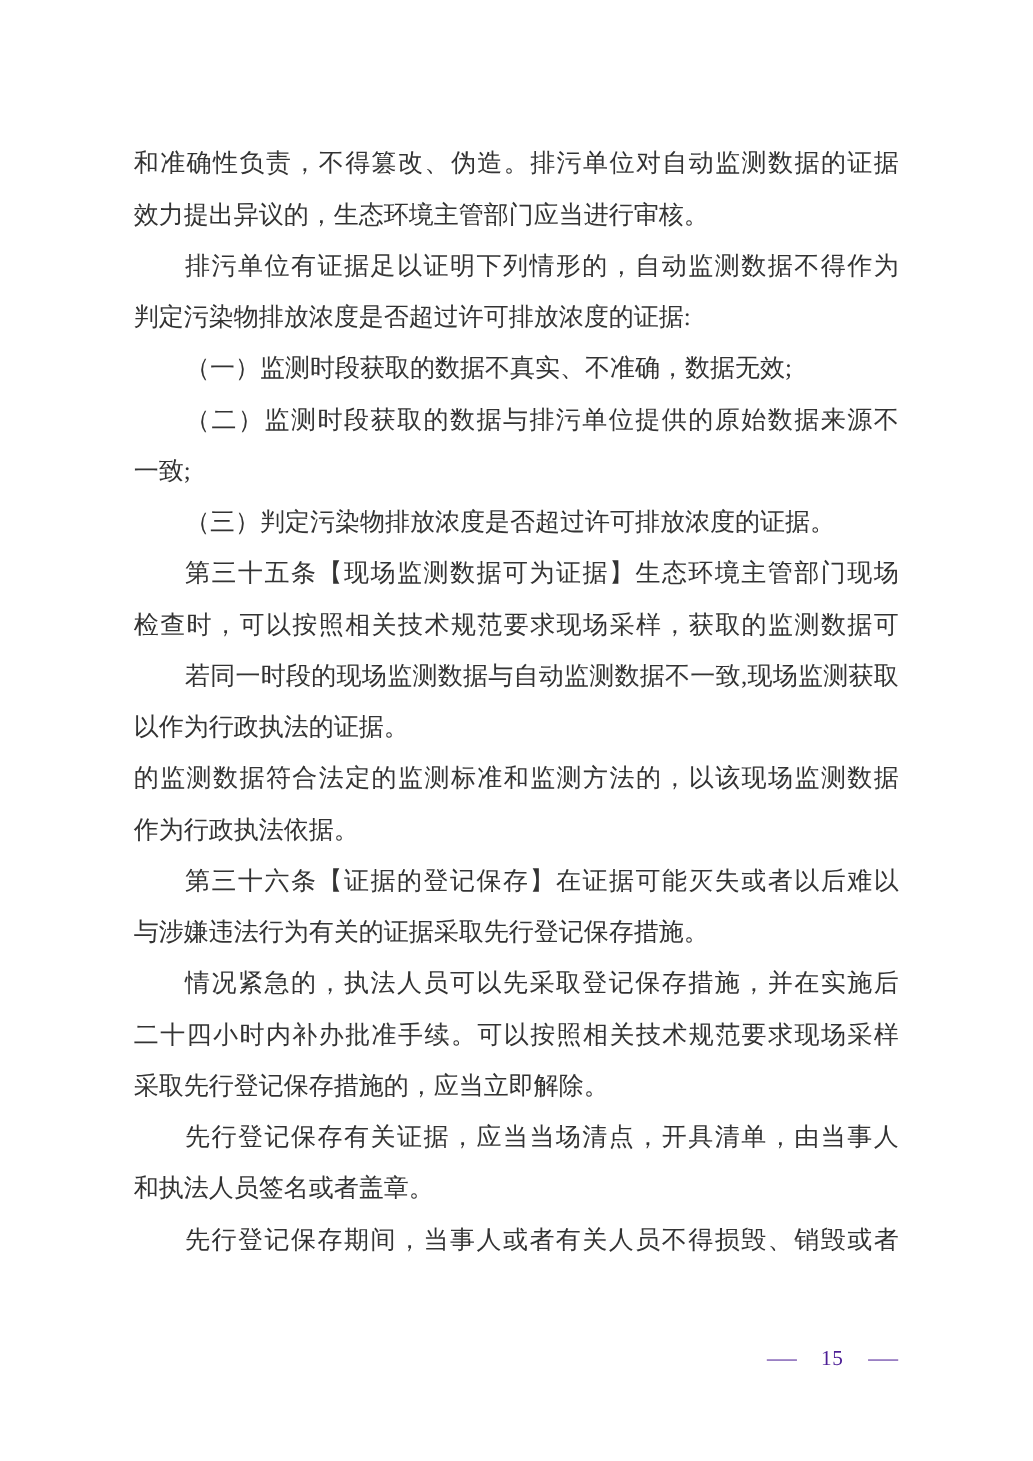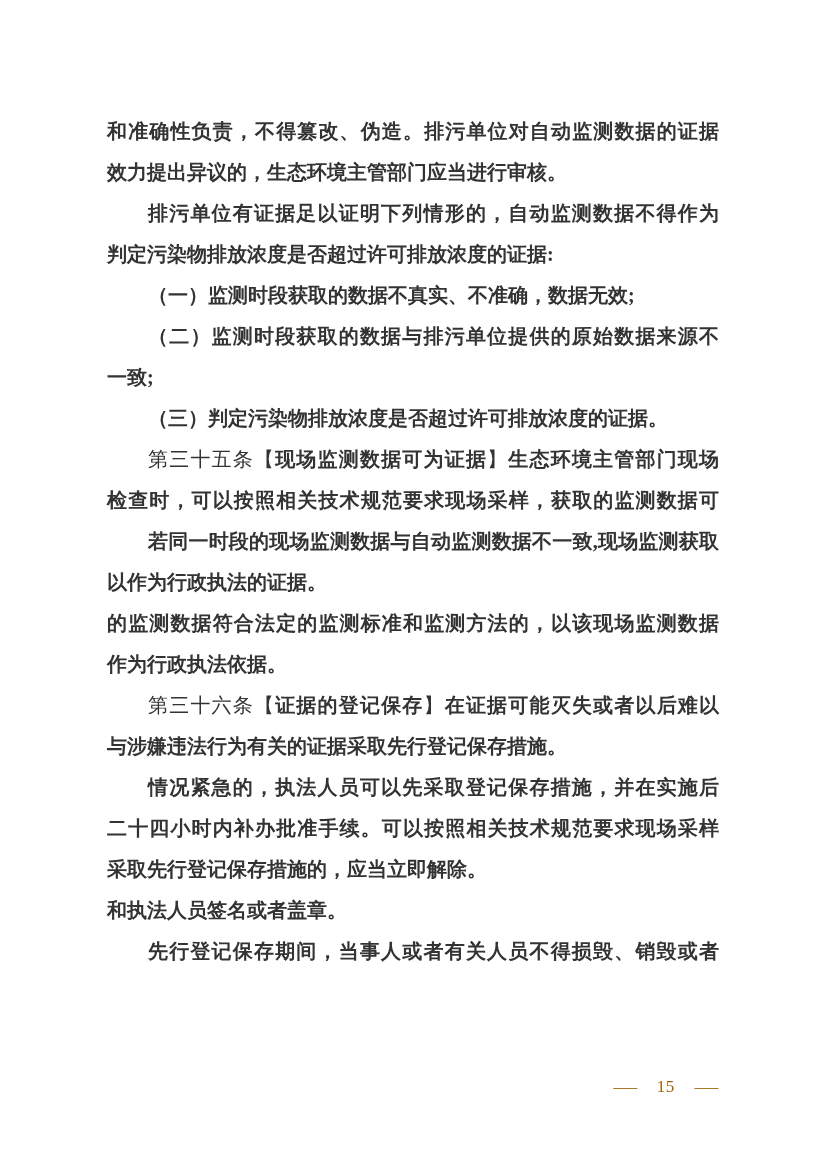--- a/index.html
+++ b/index.html
@@ -32,35 +32,35 @@
   }
   
   .line.fill {
     text-align-last: justify;
   }
   
   .line.indent {
     padding-left: 41px;
   }
   .seg-reg {
-    font-weight: 700;
+    font-weight: 400;
     margin-top: 48px;
   }
   .seg-bold {
     font-weight: 400;
     font-family: "Liberation Sans", "DejaVu Sans", sans-serif;
   }
   .footer {
     position: absolute;
     top: 1074px;
     right: 107px;
     height: 26px;
     line-height: 26px;
     font-size: 17px;
-    color: #a16207;
+    color: #4c1d95;
     letter-spacing: 0.5px;
   }
   .footer .dash {
     display: inline-block;
     transform: scaleX(1.4);
     margin: 0 4px;
   }
   .footer .num {
     display: inline-block;
     margin: 0 14px;
@@ -84,20 +84,21 @@
       <div class="line fill"><span class="seg-reg">检查时，可以按照相关技术规范要求现场采样，获取的监测数据可</span></div>
       <div class="line indent fill"><span class="seg-reg">若同一时段的现场监测数据与自动监测数据不一致,现场监测获取</span></div>
       <div class="line"><span class="seg-reg">以作为行政执法的证据。</span></div>
       <div class="line fill"><span class="seg-reg">的监测数据符合法定的监测标准和监测方法的，以该现场监测数据</span></div>
       <div class="line"><span class="seg-reg">作为行政执法依据。</span></div>
       <div class="line indent fill"><span class="seg-bold">第三十六条</span><span class="seg-bold">【</span><span class="seg-reg">证据的登记保存</span><span class="seg-bold">】</span><span class="seg-reg">在证据可能灭失或者以后难以</span></div>
       <div class="line"><span class="seg-reg">与涉嫌违法行为有关的证据采取先行登记保存措施。</span></div>
       <div class="line indent fill"><span class="seg-reg">情况紧急的，执法人员可以先采取登记保存措施，并在实施后</span></div>
       <div class="line fill"><span class="seg-reg">二十四小时内补办批准手续。可以按照相关技术规范要求现场采样</span></div>
       <div class="line"><span class="seg-reg">采取先行登记保存措施的，应当立即解除。</span></div>
+      <div class="line indent fill"><span class="seg-reg">先行登记保存有关证据，应当当场清点，开具清单，由当事人</span></div>
       <div class="line"><span class="seg-reg">和执法人员签名或者盖章。</span></div>
       <div class="line indent fill"><span class="seg-reg">先行登记保存期间，当事人或者有关人员不得损毁、销毁或者</span></div>
     </div>
 
   <div class="footer">
     <span class="dash">—</span>
     <span class="num">15</span>
     <span class="dash">—</span>
   </div>
 

